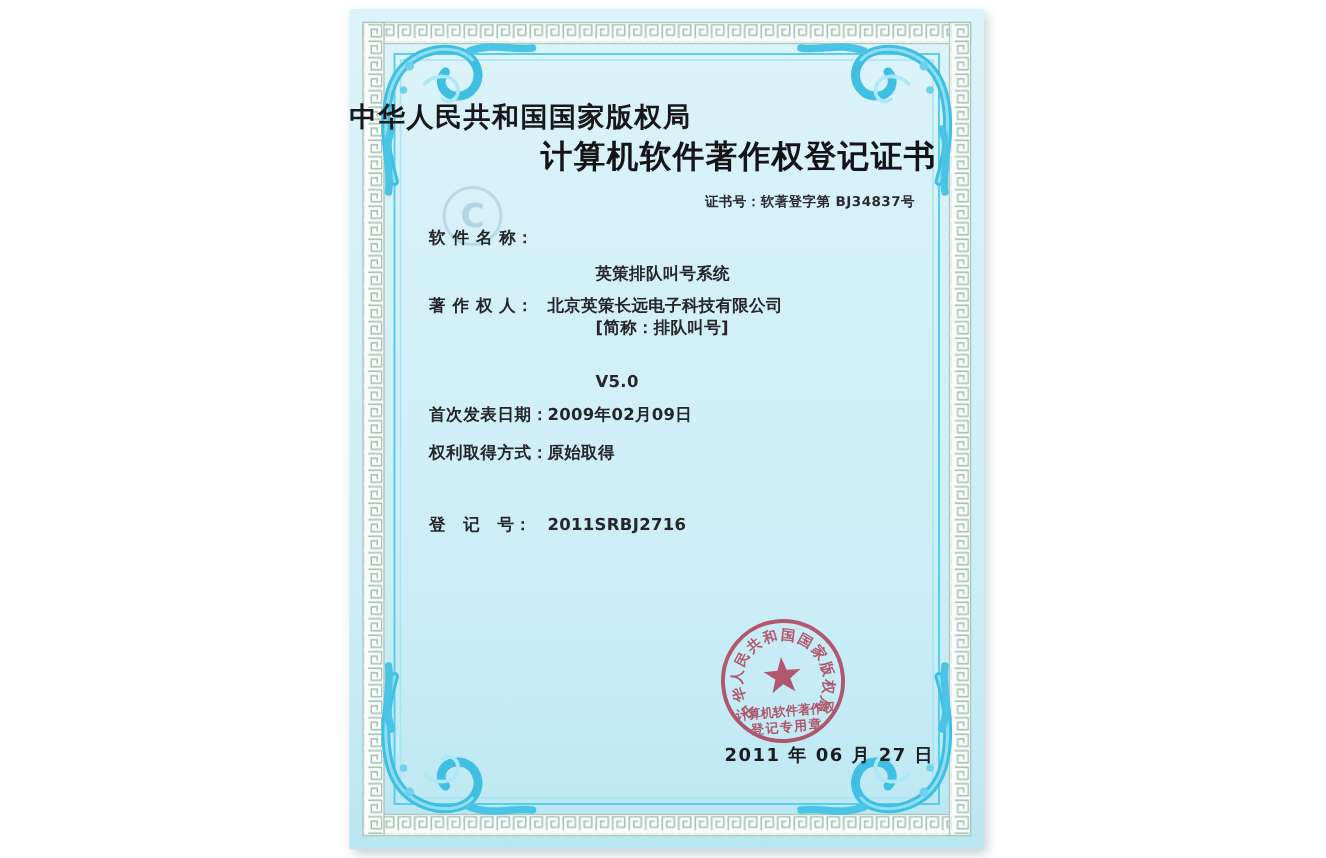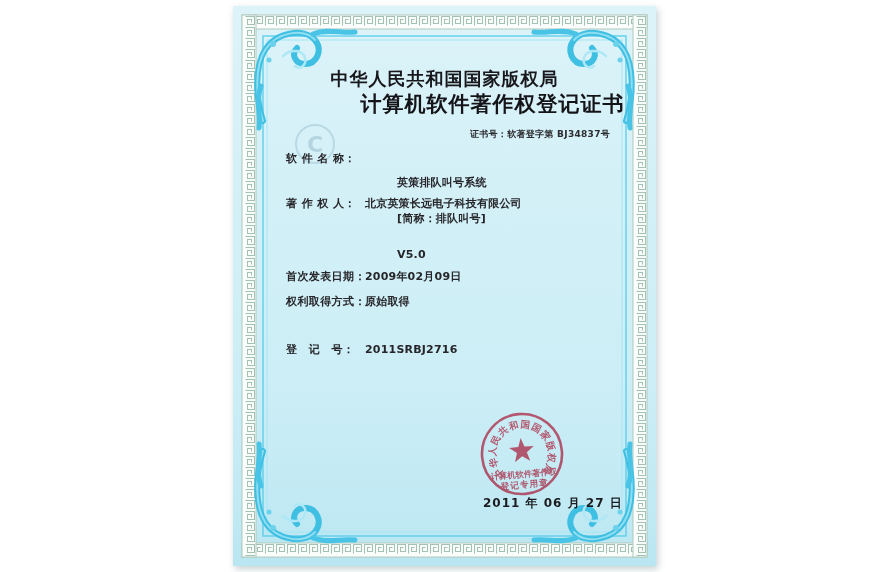--- a/index.html
+++ b/index.html
@@ -23,21 +23,21 @@
     box-shadow:2px 3px 7px rgba(90,120,130,0.35);
   }
   .frame{position:absolute;left:0;top:0;width:423px;height:560px;}
   .watermark{
     position:absolute;left:62px;top:118px;width:40px;height:40px;
     border:2px solid rgba(140,180,195,0.38);border-radius:50%;
     color:rgba(140,180,195,0.45);font-size:22px;font-weight:bold;
     display:flex;align-items:center;justify-content:center;
   }
   .authority{
-    position:absolute;top:64px;left:0;width:100%;text-align:center;
+    position:absolute;top:64px;left:0;width:100%;text-align:left;
     font-size:18px;font-weight:bold;color:#18181c;letter-spacing:1px;line-height:1;
     white-space:pre;
   }
   .title{
     position:absolute;top:87px;left:0;width:100%;text-align:center;
     font-size:21px;font-weight:bold;color:#141418;letter-spacing:1px;line-height:1.1;
     white-space:pre;
     margin-left:48px;
   }
   .certno{

